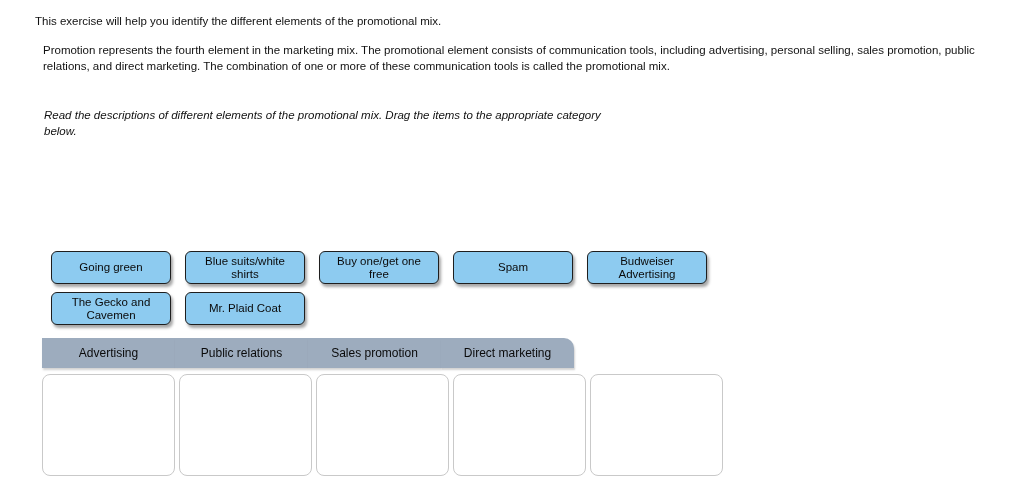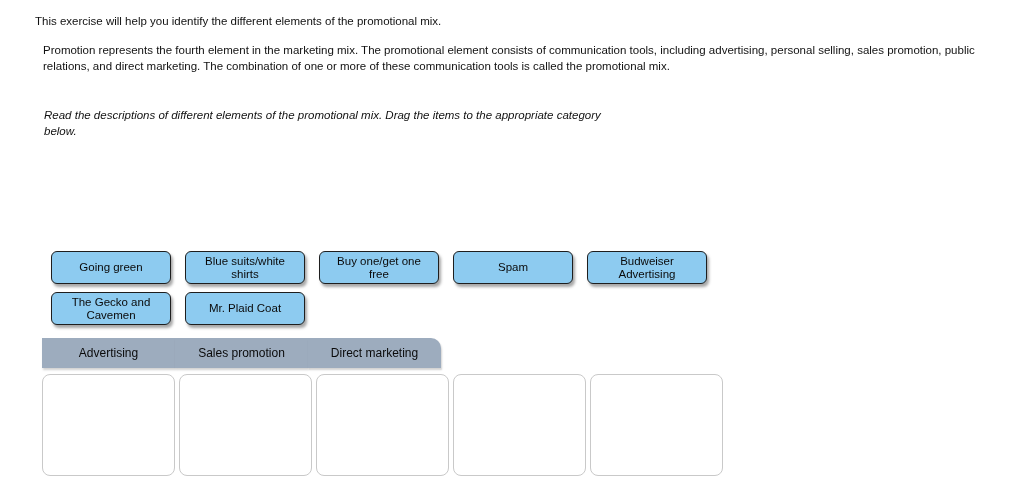--- a/index.html
+++ b/index.html
@@ -103,20 +103,21 @@
   <div class="drag-item">Budweiser Advertising</div>
 </div>
 
 <div class="items-row row2">
   <div class="drag-item">The Gecko and Cavemen</div>
   <div class="drag-item">Mr. Plaid Coat</div>
 </div>
 
 <div class="categories-row">
   <div class="category-header">Advertising</div>
+  <div class="category-header">Public relations</div>
   <div class="category-header">Sales promotion</div>
   <div class="category-header last">Direct marketing</div>
 </div>
 
 <div class="dropzones-row">
   <div class="dropzone"></div>
   <div class="dropzone"></div>
   <div class="dropzone"></div>
   <div class="dropzone"></div>
   <div class="dropzone"></div>

